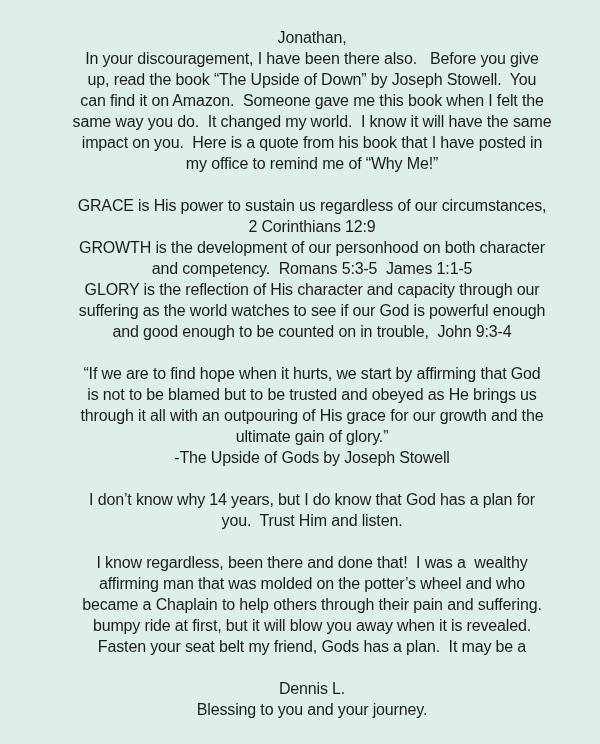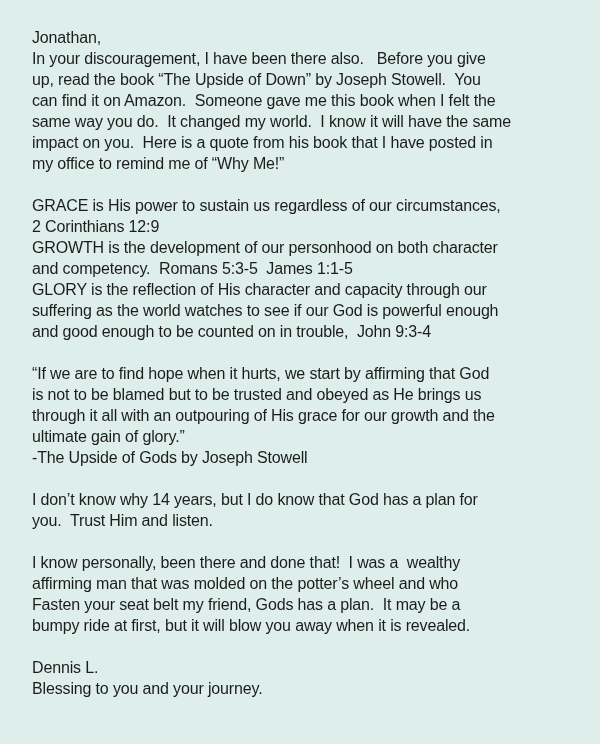--- a/index.html
+++ b/index.html
@@ -16,20 +16,21 @@
   .letter {
     position: absolute;
     left: 32px;
     top: 27px;
     width: 560px;
     font-family: "Liberation Sans", sans-serif;
     font-size: 16px;
     line-height: 21px;
     color: #1b1d1c;
     letter-spacing: -0.15px;
+    text-align: center;
   }
   .line {
     display: block;
     white-space: pre;
     height: 21px;
   }
   .blank {
     display: block;
     height: 21px;
   }
@@ -76,23 +77,24 @@
   <span class="blank"></span>
 
   <div>
     <span class="line">I don’t know why 14 years, but I do know that God has a plan for</span>
     <span class="line">you.  Trust Him and listen.</span>
   </div>
 
   <span class="blank"></span>
 
   <div>
-    <span class="line">I know personally, been there and done that!  I was a  wealthy</span>
+    <span class="line">I know regardless, been there and done that!  I was a  wealthy</span>
     <span class="line">affirming man that was molded on the potter’s wheel and who</span>
+    <span class="line">became a Chaplain to help others through their pain and suffering.</span>
+    <span class="line">bumpy ride at first, but it will blow you away when it is revealed.</span>
     <span class="line">Fasten your seat belt my friend, Gods has a plan.  It may be a</span>
-    <span class="line">bumpy ride at first, but it will blow you away when it is revealed.</span>
   </div>
 
   <span class="blank"></span>
 
   <span class="line">Dennis L.</span>
   <span class="line">Blessing to you and your journey.</span>
 </div>
 
 </body></html>

